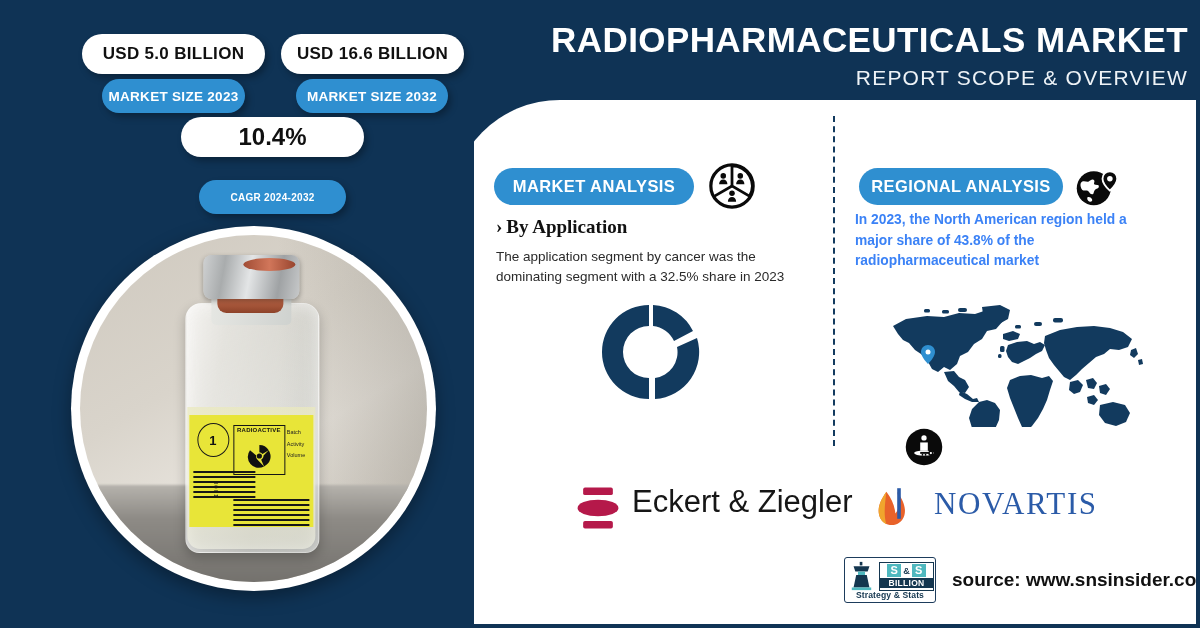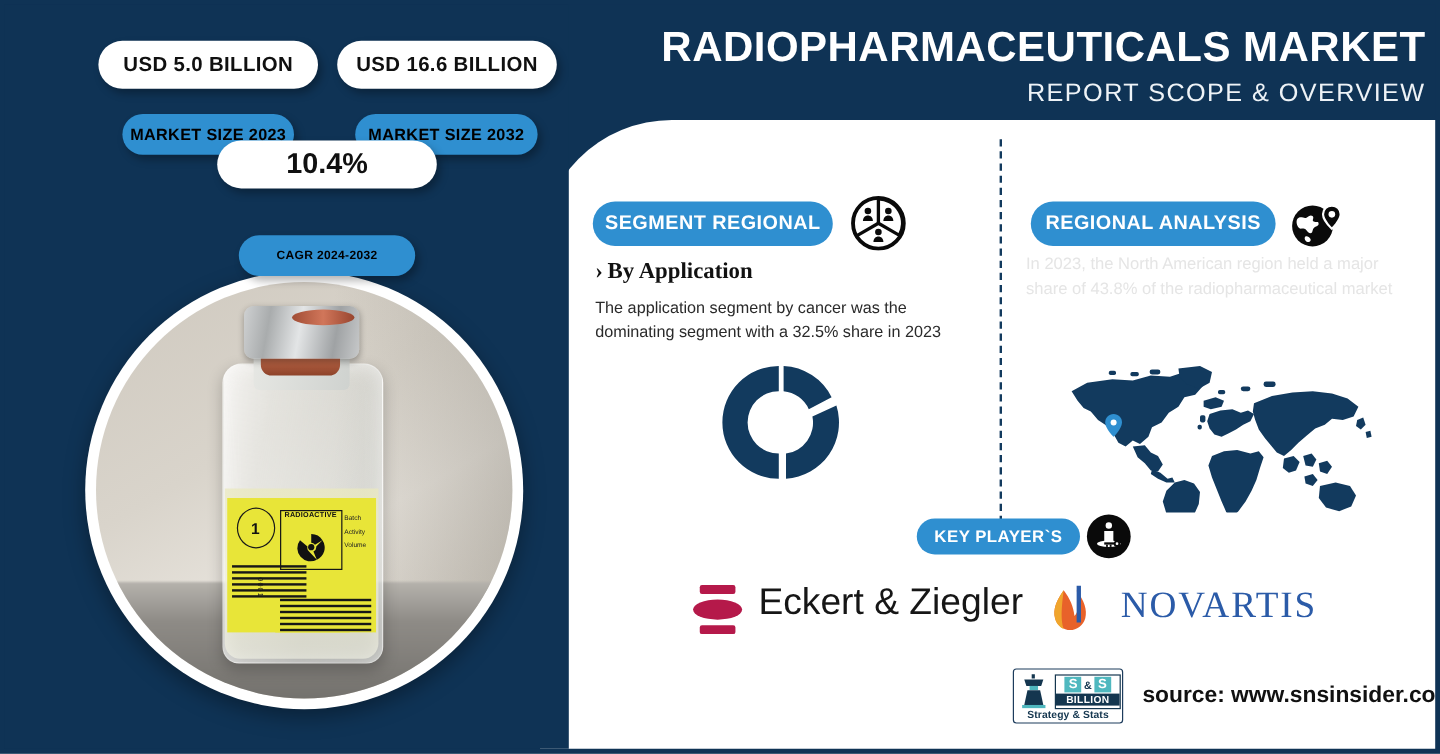--- a/index.html
+++ b/index.html
@@ -58,21 +58,21 @@
   .pill{
     position:absolute;
     display:flex;align-items:center;justify-content:center;
     border-radius:30px;
     box-shadow:3px 4px 7px rgba(0,0,0,.30);
     z-index:9;
     white-space:nowrap;
     text-align:right;
   }
   .pill-white{background:#ffffff;color:#101010;font-weight:bold;}
-  .pill-blue{background:#2f8fd0;color:#000000;font-weight:bold;margin-top:16px;}
+  .pill-blue{background:#2f8fd0;color:#ffffff;font-weight:bold;}
 
   #pill-ms2023-val{left:78px;top:30px;width:183px;height:40px;font-size:17px;letter-spacing:.3px;}
   #pill-ms2023-lbl{left:98px;top:75px;width:143px;height:34px;font-size:13.5px;letter-spacing:.3px;}
   #pill-ms2032-val{left:277px;top:30px;width:183px;height:40px;font-size:17px;letter-spacing:.3px;}
   #pill-ms2032-lbl{left:292px;top:75px;width:152px;height:34px;font-size:13.5px;letter-spacing:.3px;}
   #pill-cagr-val{left:177px;top:113px;width:183px;height:40px;font-size:24px;}
   #pill-cagr-lbl{left:195px;top:176px;width:147px;height:34px;font-size:10px;letter-spacing:.3px;}
 
   
   #vial-circle{
@@ -202,21 +202,21 @@
     font-size:19px;font-weight:bold;color:#111;
     z-index:6;white-space:nowrap;font-family:Liberation Serif, serif;
   }
   #seg-chevron{color:#111;font-weight:bold;margin-right:4px;}
   #seg-body{
     position:absolute;left:492px;top:243px;width:300px;
     font-size:13.5px;color:#2a2a2a;line-height:1.45;z-index:6;
   }
   #reg-body{
     position:absolute;left:851px;top:206px;width:310px;
-    font-size:13.8px;color:#e5e5e5;line-height:1.5;z-index:6;
+    font-size:13.8px;color:#3b82f6;line-height:1.5;z-index:6;font-weight:bold;
   }
 
   #divider{
     position:absolute;left:829px;top:112px;width:0;height:330px;
     border-left:2px dashed #123a5e;z-index:6;
   }
 
   #donut{position:absolute;left:597px;top:298px;width:100px;height:100px;z-index:6;}
   #worldmap{position:absolute;left:880px;top:298px;width:270px;height:125px;z-index:6;}
 
@@ -338,21 +338,21 @@
               <div class="lbl-bar"></div>
               <div class="lbl-bar"></div>
           </div>
         </div>
       </div>
     </div>
   </div>
 
   <div id="divider"></div>
 
-  <div class="section-tag" id="tag-segment">SEGMENT REGIONAL</div>
+  <div class="section-tag" id="tag-segment">MARKET ANALYSIS</div>
   <svg class="tag-icon" id="icon-segment" viewBox="0 0 100 100">
     <circle cx="50" cy="50" r="46" fill="none" stroke="#0a0a0a" stroke-width="7"></circle>
     <path d="M50 50 L50 6 A44 44 0 0 1 88 72 Z" fill="none" stroke="#0a0a0a" stroke-width="6"></path>
     <path d="M50 50 L12 72" fill="none" stroke="#0a0a0a" stroke-width="6"></path>
     <g fill="#0a0a0a">
       <circle cx="31" cy="28" r="6"></circle>
         <path d="M22 46c0-6 4-10 9-10s9 4 9 10z"></path>
       <circle cx="68" cy="28" r="6"></circle>
         <path d="M59 46c0-6 4-10 9-10s9 4 9 10z"></path>
       <circle cx="50" cy="66" r="6"></circle>
@@ -423,21 +423,20 @@
       <rect x="116" y="16" width="14" height="7" rx="3"></rect>
       <rect x="80" y="14" width="12" height="7" rx="3"></rect>
     </g>
 
     <g>
       <path d="M88 86c8 0 14 6 14 14 0 10-14 24-14 24s-14-14-14-24c0-8 6-14 14-14z" fill="#2f8fd0"></path>
       <circle cx="88" cy="100" r="5" fill="#ffffff"></circle>
     </g>
   </svg>
 
-  <div class="section-tag" id="tag-keyplayer">KEY PLAYER`S</div>
   <svg class="tag-icon" id="icon-keyplayer" viewBox="0 0 100 100">
     <circle cx="50" cy="50" r="48" fill="#0a0a0a"></circle>
     <g fill="#ffffff">
       <circle cx="50" cy="26" r="7"></circle>
       <path d="M40 38h20v22H40z"></path>
       <ellipse cx="50" cy="66" rx="26" ry="7"></ellipse>
     </g>
     <g fill="#0a0a0a">
       <circle cx="68" cy="66" r="7"></circle>
       <circle cx="68" cy="66" r="3" fill="#ffffff"></circle>

